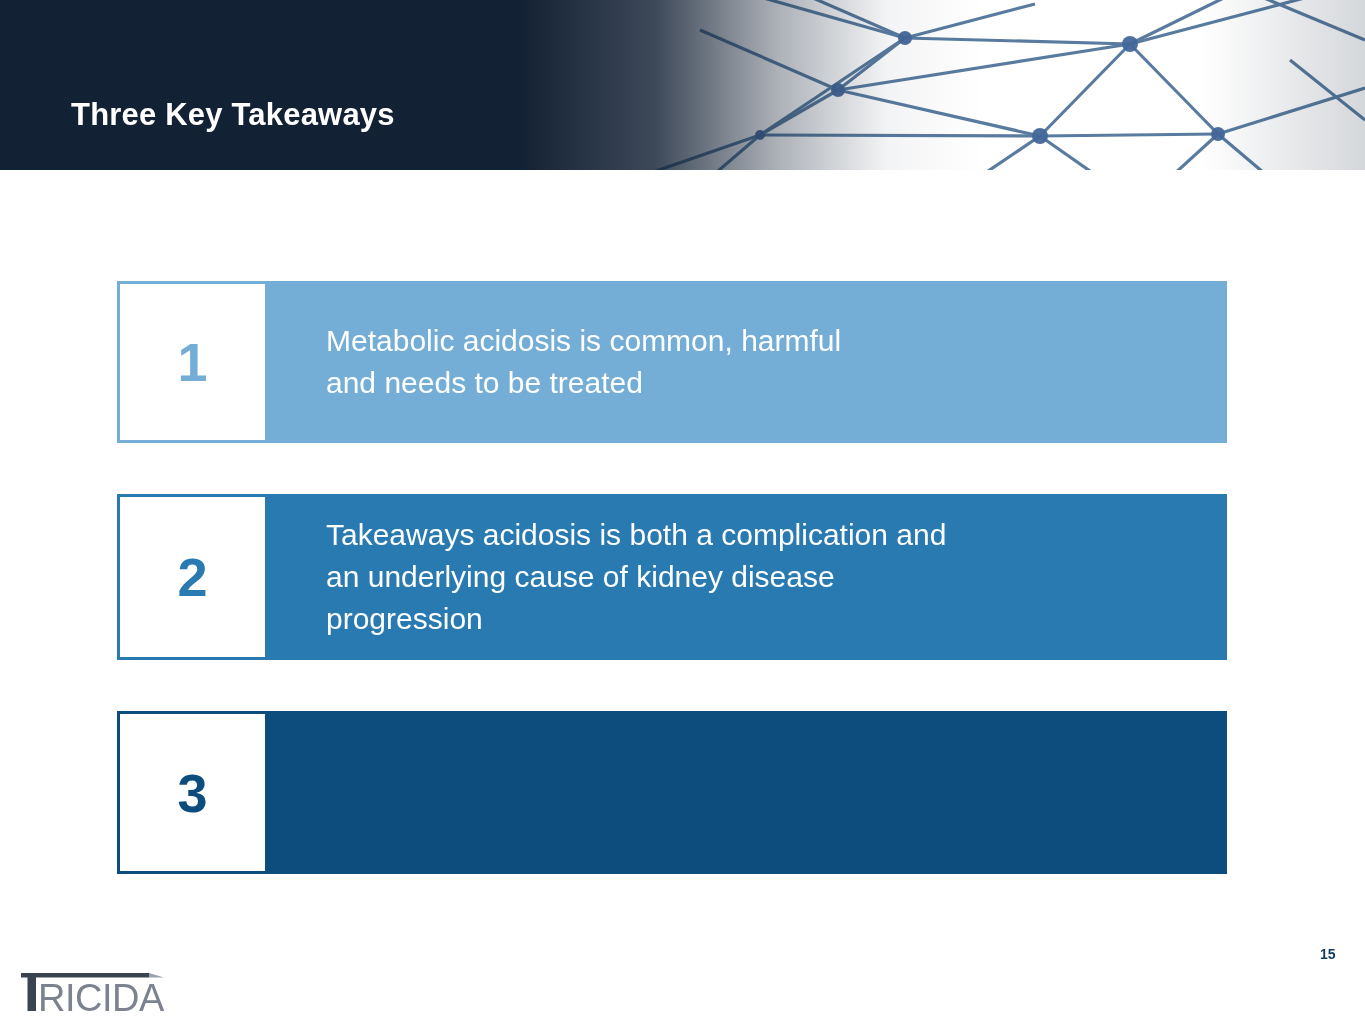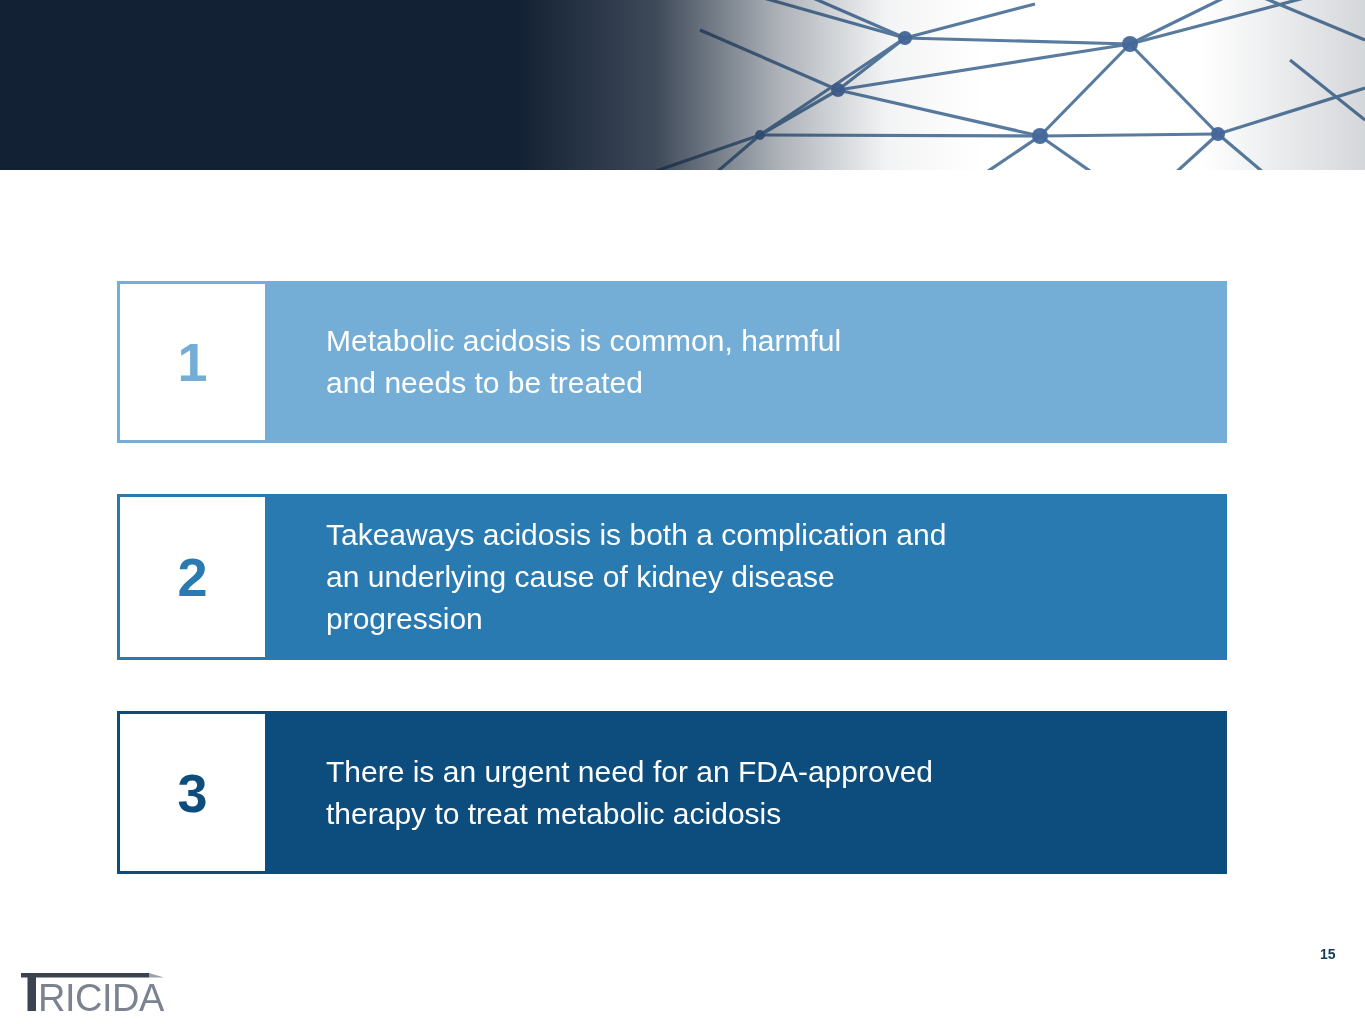--- a/index.html
+++ b/index.html
@@ -196,20 +196,21 @@
       <g fill="#44689a" opacity="0.95">
         <circle cx="905" cy="38" r="7"></circle>
         <circle cx="1130" cy="44" r="8"></circle>
         <circle cx="838" cy="90" r="7"></circle>
         <circle cx="1040" cy="136" r="8"></circle>
         <circle cx="1218" cy="134" r="7"></circle>
         <circle cx="760" cy="135" r="5"></circle>
       </g>
     </svg>
     <div id="header-fade"></div>
+    <div id="header-title">Three Key Takeaways</div>
   </div>
 
   <div class="takeaway" id="takeaway-1">
     <div class="takeaway-num-box">
       <span class="takeaway-num">1</span>
     </div>
     <div class="takeaway-body">
       <div class="takeaway-text">Metabolic acidosis is common, harmful
 and needs to be treated</div>
     </div>
@@ -222,24 +223,20 @@
     <div class="takeaway-body">
       <div class="takeaway-text">Takeaways acidosis is both a complication and
 an underlying cause of kidney disease
 progression</div>
     </div>
   </div>
 
   <div class="takeaway" id="takeaway-3">
     <div class="takeaway-num-box">
       <span class="takeaway-num">3</span>
-    </div>
-    <div class="takeaway-body">
-      <div class="takeaway-text">There is an urgent need for an FDA-approved
-therapy to treat metabolic acidosis</div>
     </div>
   </div>
 
   <svg id="logo" viewBox="0 0 150 52">
     <rect x="3" y="7" width="128" height="4.5" fill="#3b4250"></rect>
     <polygon points="131,7 131,11.5 146,11.5" fill="#9aa1ac"></polygon>
     <rect x="9.5" y="7" width="8.5" height="38" fill="#3b4250"></rect>
     <text x="20" y="45" font-family="Liberation Sans, sans-serif" font-size="38" fill="#7c838f" letter-spacing="-0.5">RICIDA</text>
   </svg>
 

